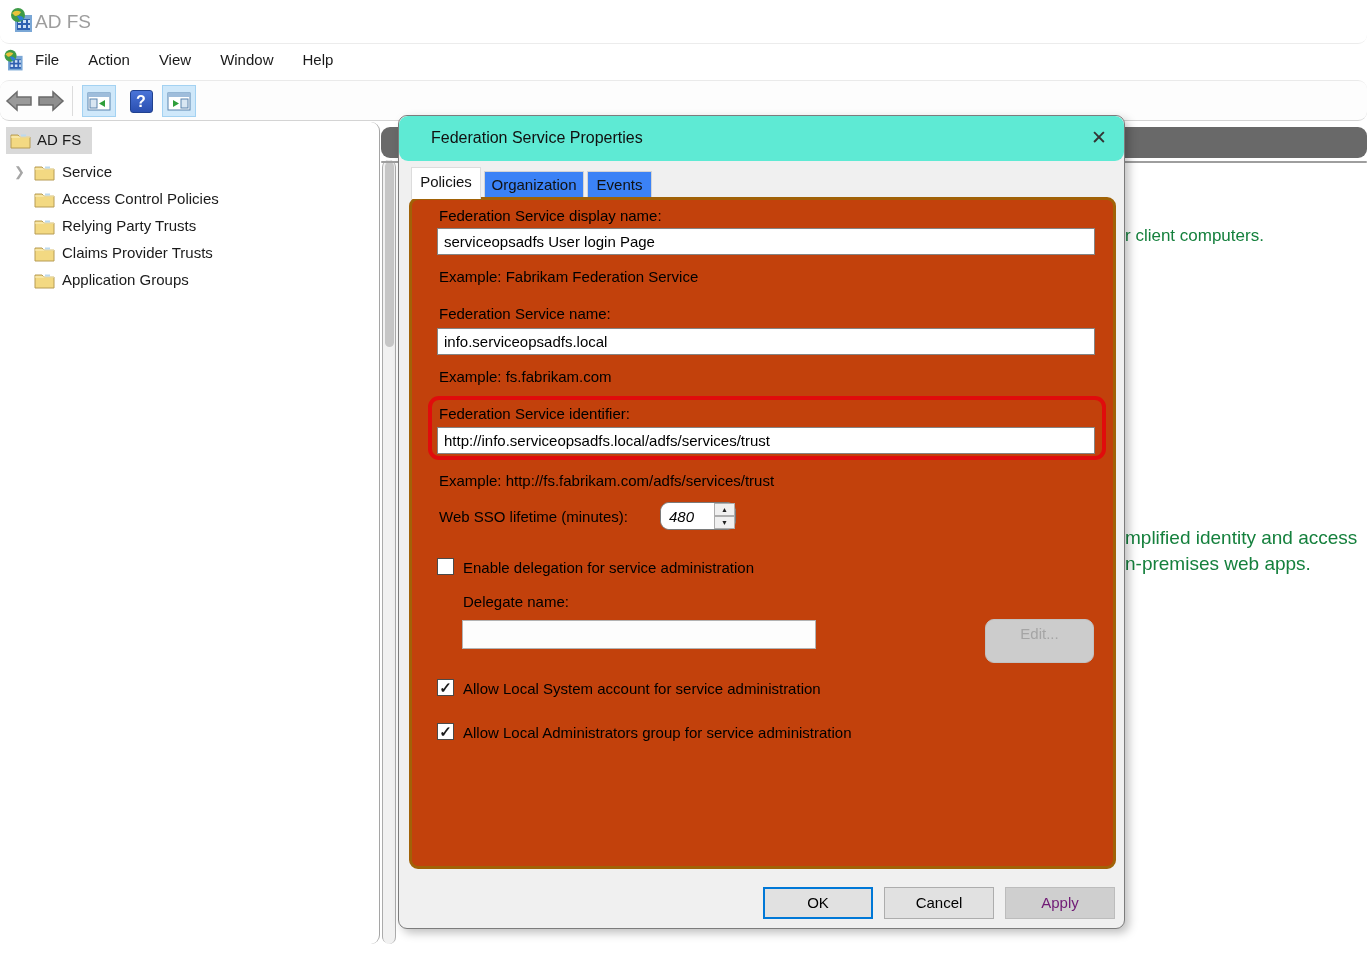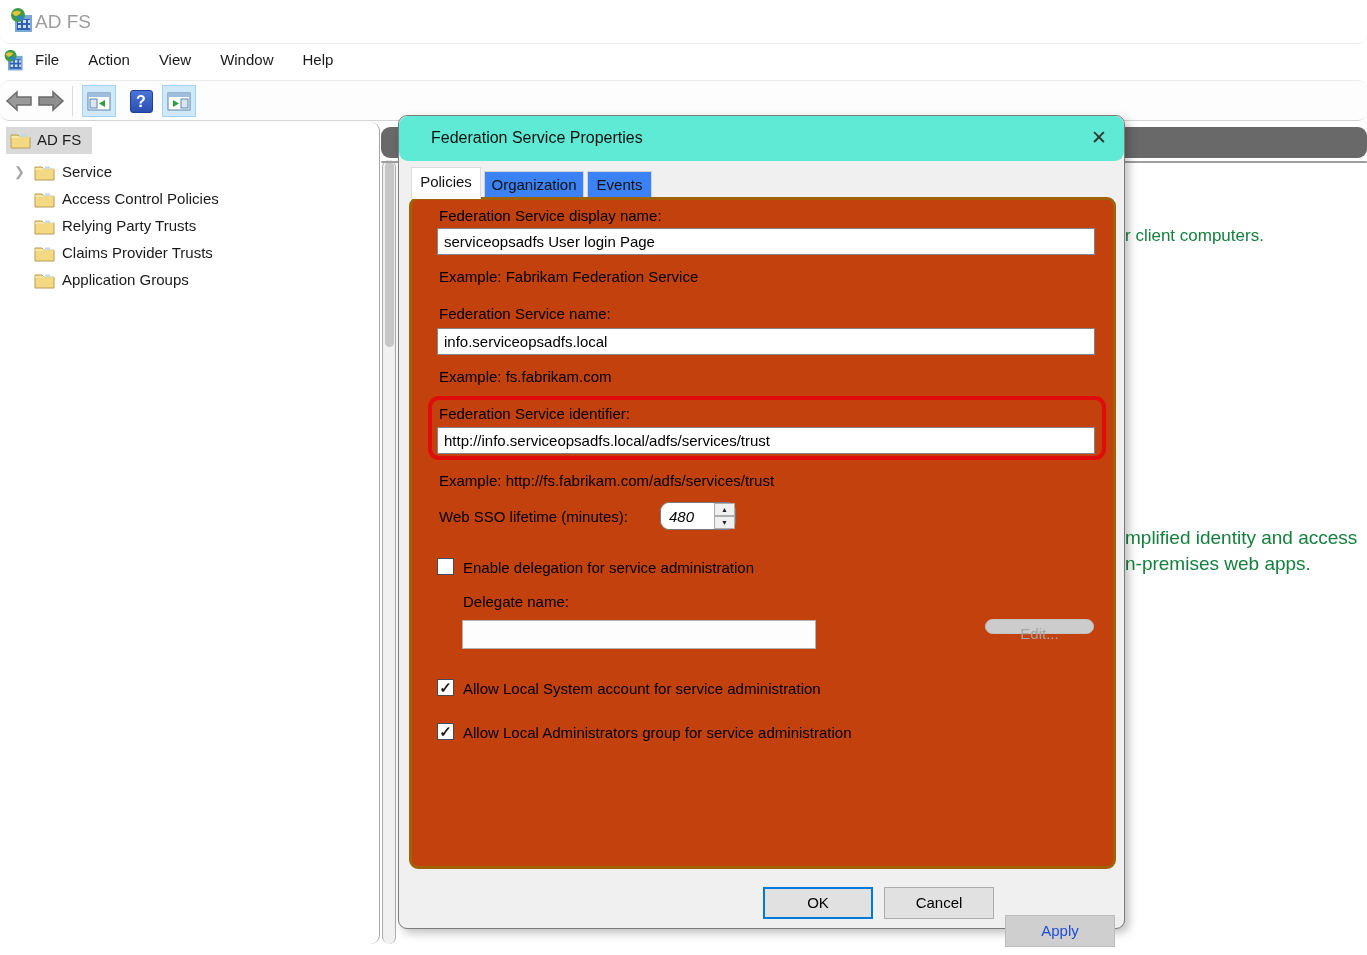--- a/index.html
+++ b/index.html
@@ -49,22 +49,22 @@
   .tb { position:absolute; height:27px; border:1px solid #848484; background:#fff; font-family:"Liberation Sans",sans-serif; font-size:15px; color:#000; padding:0 6px; }
   #red-box { left:16px; top:196px; width:678px; height:64px; border:4px solid #e00c0c; border-radius:11px; }
 
   #sso-spin { left:248px; top:302px; width:76px; height:28px; border:1px solid #7a7a7a; background:#fff; }
   #sso-value { left:0; top:0; width:52px; height:26px; border:none; font-size:15px; padding:0 8px; font-family:"Liberation Sans",sans-serif;font-style:italic; }
   .spin-btn { position:absolute; left:53px; width:21px; height:13px; background:#f0f0f0; border:1px solid #aeaeae; font-size:7px; line-height:11px; text-align:center; color:#222; }
 
   .cb { position:absolute; width:17px; height:17px; background:#fff; border:1px solid #4a4a4a; font-size:15px; line-height:15px; text-align:center; color:#1a1a1a; font-weight:bold; }
   .btn { position:absolute; width:110px; height:32px; background:#e1e1e1; border:1px solid #adadad; font-size:15px; color:#000; text-align:center; line-height:30px; }
   .btn.focused { border:2px solid #0078d7; line-height:28px; }
-  .btn.disabled { background:#cfcfcf; border:1px solid #bcbcbc; color:#1d4ed8;margin-top:28px; }
-  #edit-btn { left:573px; top:419px; width:109px; height:15px; background:#cccccc; border:1px solid #c2c2c2; color:#a5a5a5; font-size:15px; text-align:center; line-height:27px; }
+  .btn.disabled { background:#cfcfcf; border:1px solid #bcbcbc; color:#701a75; }
+  #edit-btn { left:573px; top:419px; width:109px; height:44px; background:#cccccc; border:1px solid #c2c2c2; color:#a5a5a5; font-size:15px; text-align:center; line-height:27px; }
   #delegate-input { left:50px; top:420px; width:354px; height:29px; border:1px solid #b3b3b3; background:#fdfdfd; }
 </style>
 </head>
 <body>
 
 <div class="abs" id="titlebar">
   <span class="abs" style="left:8px;top:7px;">
     <svg width="28" height="28" viewBox="0 0 28 28">
       <rect x="7" y="8" width="17" height="17" fill="#7aa7d6"></rect>
       <rect x="9" y="12" width="13" height="11" fill="#2f5fb0"></rect>

